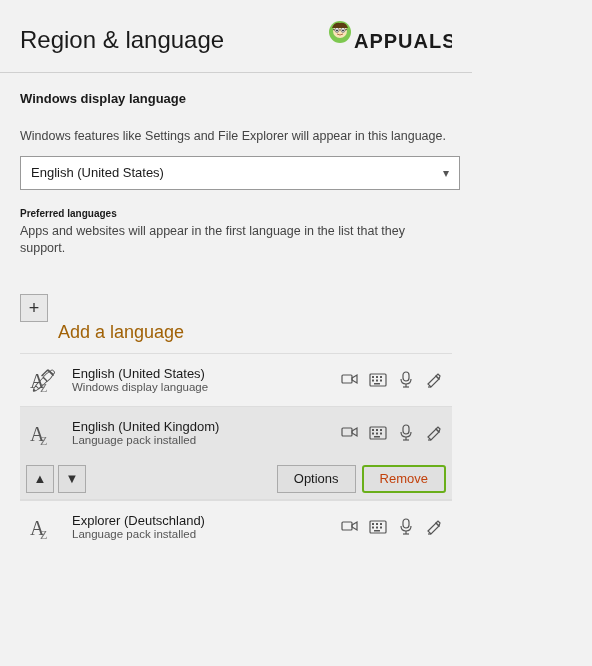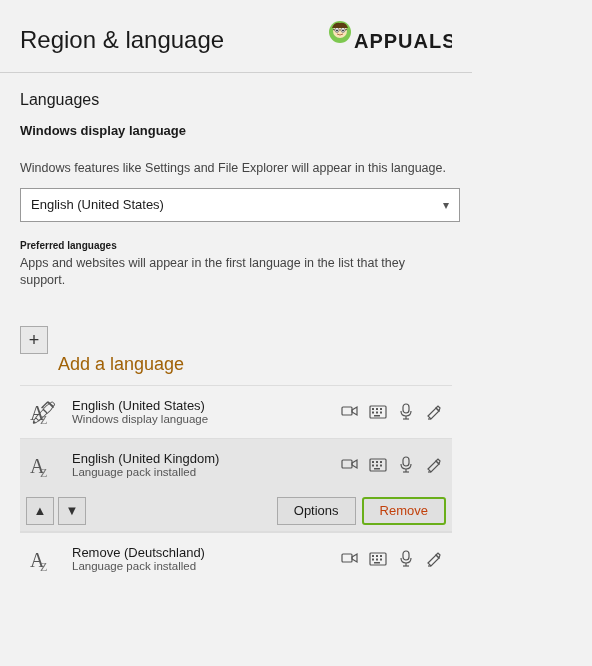--- a/index.html
+++ b/index.html
@@ -280,21 +280,20 @@
         <path d="M10 10 Q12 4 18 5 Q24 4 26 10" fill="#5c3d11" stroke="none"></path>
 
         <text x="32" y="30" font-family="Arial Black, Arial" font-weight="900" font-size="20" fill="#1a1a1a" letter-spacing="1">APPUALS</text>
 
       </svg>
     </div>
   </div>
 
   <div class="content">
 
-    <div class="section-title">Languages</div>
 
     <div>
       <div class="subsection-label">Windows display language</div>
       <div class="description-text">Windows features like Settings and File Explorer will appear in this language.</div>
       <div class="dropdown">
         <span class="dropdown-text">English (United States)</span>
         <span class="dropdown-arrow">▾</span>
       </div>
     </div>
 
@@ -415,21 +414,21 @@
       </div>
 
       <div class="lang-item">
         <div class="lang-icon">
           <svg width="32" height="32" viewBox="0 0 32 32">
             <text x="2" y="24" font-size="20" fill="#555" font-family="serif">A</text>
             <text x="12" y="28" font-size="12" fill="#777" font-family="serif">Z</text>
           </svg>
         </div>
         <div class="lang-info">
-          <div class="lang-name">Remove (Deutschland)</div>
+          <div class="lang-name">Explorer (Deutschland)</div>
           <div class="lang-status">Language pack installed</div>
         </div>
         <div class="lang-actions">
           <div class="action-icon">
             <svg width="18" height="16" viewBox="0 0 18 16">
               <rect x="1" y="3" width="10" height="8" rx="1" fill="none" stroke="#555" stroke-width="1.2"></rect>
               <polygon points="11,6 16,3 16,11 11,8" fill="none" stroke="#555" stroke-width="1.2"></polygon>
             </svg>
           </div>
           <div class="action-icon">

